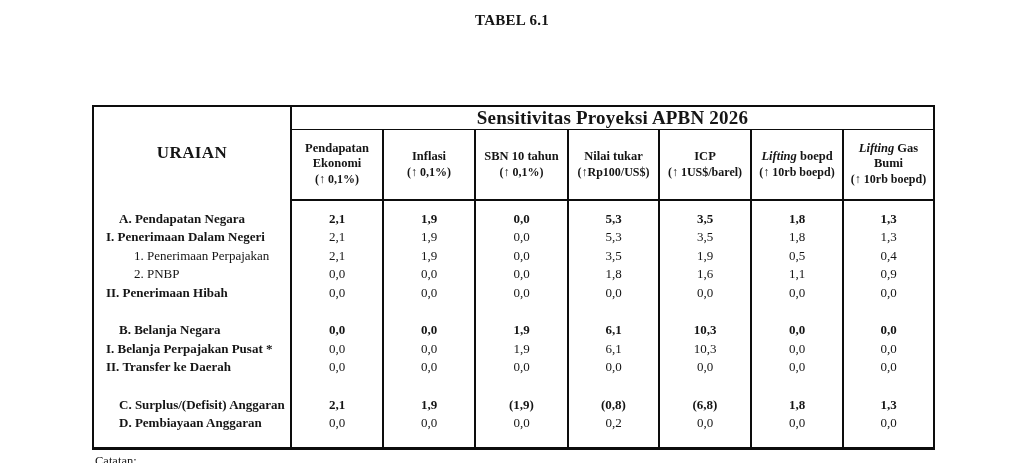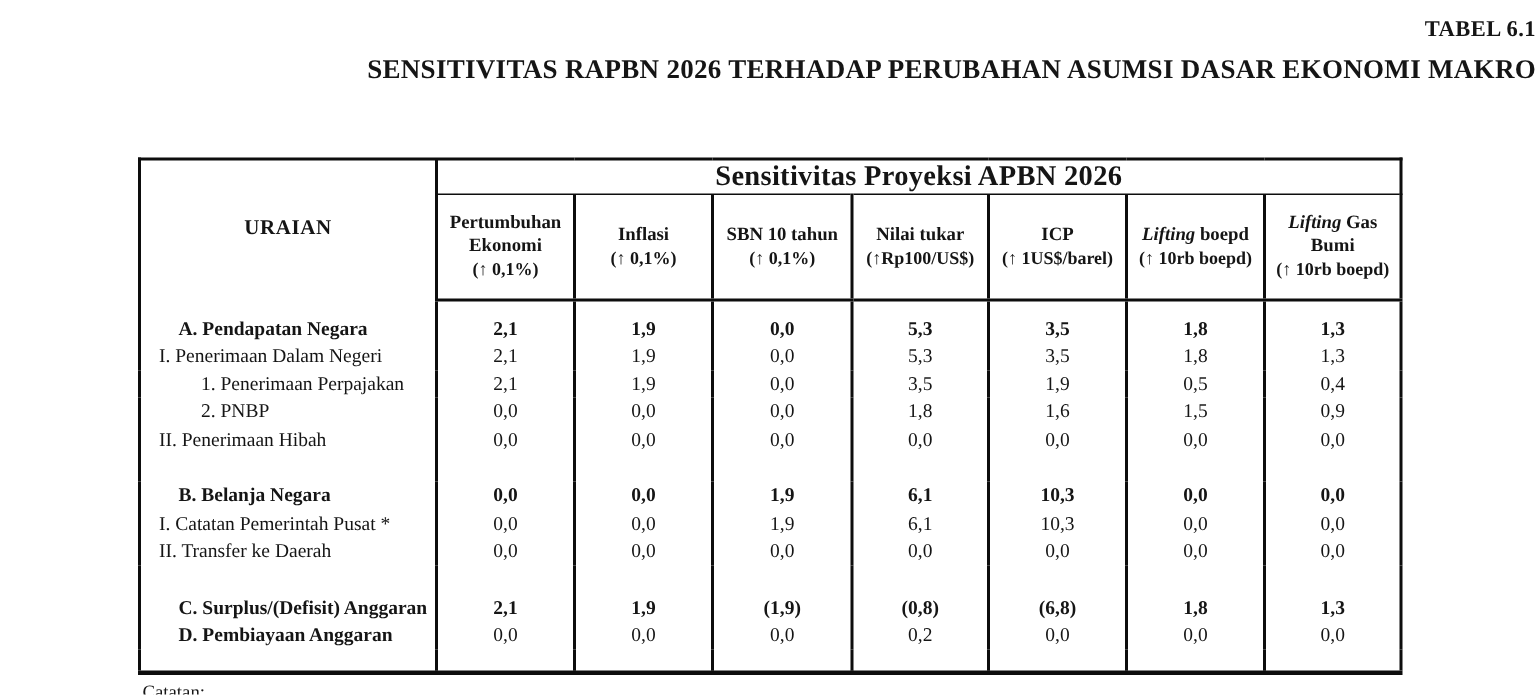--- a/index.html
+++ b/index.html
@@ -6,21 +6,21 @@
   html, body { width: 1024px; height: 463px; }
   body {
     position: relative;
     background: #ffffff;
     color: #151515;
     font-family: "Liberation Serif", "DejaVu Serif", serif;
     overflow: hidden;
   }
 
   
-  .title-block { position: absolute; top: 11px; left: 0; width: 100%; text-align: right; }
+  .title-block { position: absolute; top: 11px; left: 0; width: 100%; text-align: center; }
   .t1 { font-size: 15px; font-weight: bold; line-height: 19px; margin-bottom: 5px; letter-spacing: 0.3px; }
   .t2 { font-size: 18px; font-weight: bold; line-height: 22px; margin-bottom: 4px; letter-spacing: 0.2px; }
   .t3 { font-size: 15px; font-weight: bold; line-height: 18px; }
 
   
   .doc-table {
     position: absolute;
     left: 92px;
     top: 105px;
     width: 841px;
@@ -28,21 +28,21 @@
     border-collapse: collapse;
     table-layout: fixed;
   }
   .doc-table { border: 2px solid #0d0d0d; border-bottom: 3px solid #0d0d0d; }
 
   th, td { padding: 0; vertical-align: middle; }
 
   th.corner {
     border-right: 2px solid #0d0d0d;
     font-weight: bold;
-    font-size: 14px;
+    font-size: 17px;
     text-align: center;
     letter-spacing: 0.4px;
   }
   th.group {
     border-bottom: 1px solid #0d0d0d;
     height: 18px;
     font-weight: bold;
     font-size: 19px;
     text-align: center;
     letter-spacing: 0.2px;
@@ -66,21 +66,21 @@
     overflow: hidden;
     padding-left: 25px;
     line-height: 14px;
   }
   td.v {
     border-left: 2px solid #0d0d0d;
     text-align: center;
     font-size: 13px;
     line-height: 14px;
   }
-  td.lbl.l1 { padding-left: 12px; }
+  td.lbl.l1 { padding-left: 12px; font-weight: bold; }
   td.lbl.l2 { padding-left: 40px; margin-top: 32px; }
 
   tr.sect td.lbl, tr.sect td.v { font-weight: bold; }
   tr.sectlbl td.lbl { font-weight: bold; }
 
   tr.sp-top { height: 10px; }
   tr.sp { height: 19px; }
   tr.sp-end { height: 16px; }
 
   
@@ -90,21 +90,20 @@
     top: 454px;
     font-size: 12.5px;
     line-height: 15px;
   }
 </style>
 </head>
 <body>
 
 <div class="title-block">
   <div class="t1">TABEL 6.1</div>
-  <div class="t2">SENSITIVITAS RAPBN 2026 TERHADAP PERUBAHAN ASUMSI DASAR EKONOMI MAKRO</div>
 </div>
 
 <table class="doc-table">
   <colgroup>
     <col style="width:198px">
       <col style="width:92px">
       <col style="width:92px">
       <col style="width:93px">
     <col style="width:91px">
       <col style="width:92px">
@@ -112,21 +111,21 @@
       <col style="width:91px">
   </colgroup>
 
   <tbody>
       <tr class="hr1">
     <th class="corner" rowspan="2">URAIAN</th>
     <th class="group" colspan="7">Sensitivitas Proyeksi APBN 2026</th>
   </tr>
   <tr class="hr2">
     <th>
-      <div class="h-name"><span class="it"></span><span>Pertumbuhan Ekonomi</span></div>
+      <div class="h-name"><span class="it"></span><span>Pendapatan Ekonomi</span></div>
       <div class="h-sub">(↑ 0,1%)</div>
     </th>
     <th>
       <div class="h-name"><span class="it"></span><span>Inflasi</span></div>
       <div class="h-sub">(↑ 0,1%)</div>
     </th>
     <th>
       <div class="h-name"><span class="it"></span><span>SBN 10 tahun</span></div>
       <div class="h-sub">(↑ 0,1%)</div>
     </th>
@@ -189,21 +188,21 @@
     <td class="v">0,5</td>
     <td class="v">0,4</td>
   </tr>
   <tr class="row">
     <td class="lbl l2">2. PNBP</td>
     <td class="v">0,0</td>
     <td class="v">0,0</td>
     <td class="v">0,0</td>
     <td class="v">1,8</td>
     <td class="v">1,6</td>
-    <td class="v">1,5</td>
+    <td class="v">1,1</td>
     <td class="v">0,9</td>
   </tr>
   <tr class="row">
     <td class="lbl l1">II. Penerimaan Hibah</td>
     <td class="v">0,0</td>
     <td class="v">0,0</td>
     <td class="v">0,0</td>
     <td class="v">0,0</td>
     <td class="v">0,0</td>
     <td class="v">0,0</td>
@@ -225,21 +224,21 @@
     <td class="lbl">B. Belanja Negara</td>
     <td class="v">0,0</td>
     <td class="v">0,0</td>
     <td class="v">1,9</td>
     <td class="v">6,1</td>
     <td class="v">10,3</td>
     <td class="v">0,0</td>
     <td class="v">0,0</td>
   </tr>
   <tr class="row">
-    <td class="lbl l1">I. Catatan Pemerintah Pusat *</td>
+    <td class="lbl l1">I. Belanja Perpajakan Pusat *</td>
     <td class="v">0,0</td>
     <td class="v">0,0</td>
     <td class="v">1,9</td>
     <td class="v">6,1</td>
     <td class="v">10,3</td>
     <td class="v">0,0</td>
     <td class="v">0,0</td>
   </tr>
   <tr class="row">
     <td class="lbl l1">II. Transfer ke Daerah</td>

